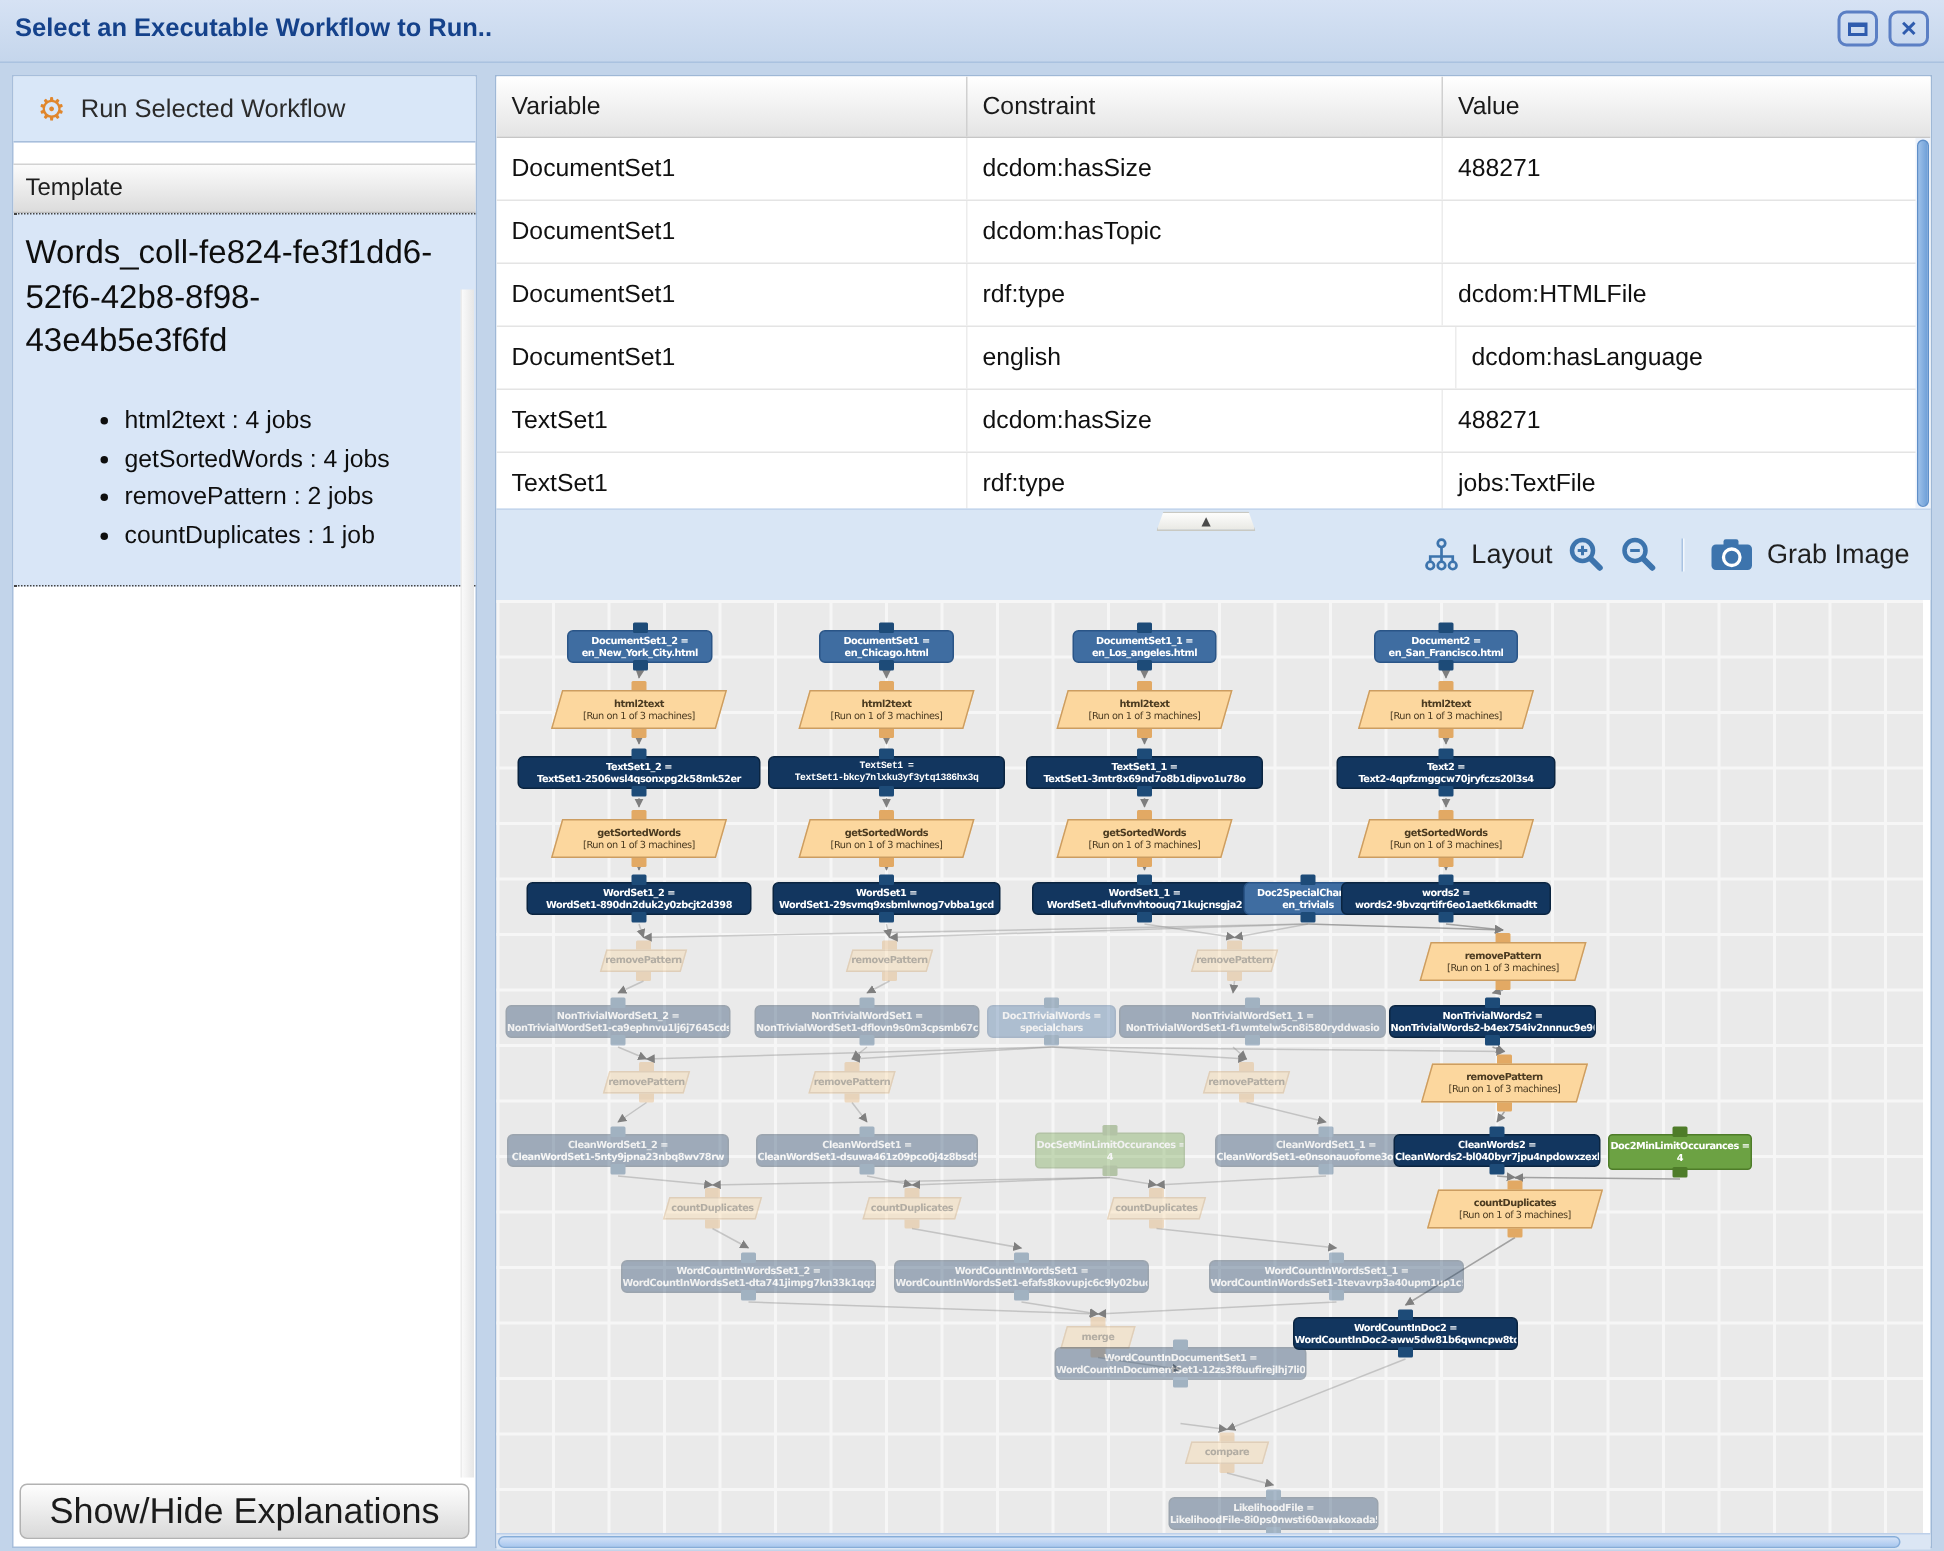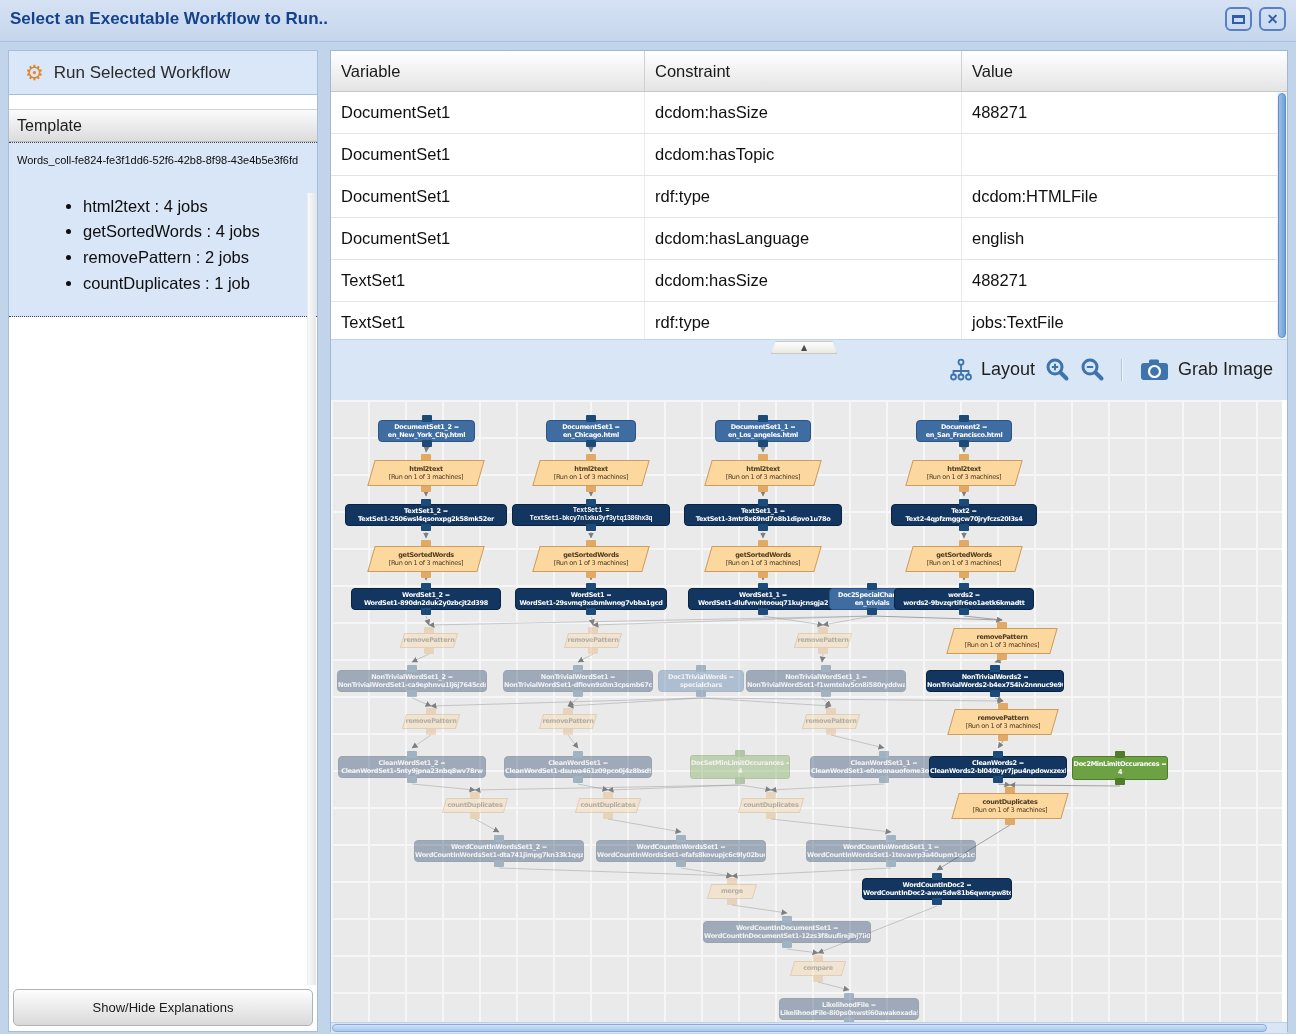--- a/index.html
+++ b/index.html
@@ -21,28 +21,28 @@
     background: #ffffff; border: 1px solid #a7bedb; }
   .run-row { height: 44px; background: #d9e7f8; display: flex; align-items: center;
     padding-left: 16px; border-bottom: 1px solid #a7bedb; cursor: pointer; }
   .gear { font-family: "DejaVu Sans", sans-serif; font-size: 21px; color: #e0862c; margin-right: 10px; }
   .run-label { font-size: 17px; color: #2b2b2b; }
   .template-bar { margin-top: 14px; height: 33px; background: linear-gradient(#fbfbfb, #dcdcdc);
     border-top: 1px solid #d2d2d2; border-bottom: 1px solid #bdbdbd;
     display: flex; align-items: center; padding-left: 8px; font-size: 16px; color: #1d1d1d; }
   .selected-item { background: #d9e6f7; border-top: 1px dotted #444; border-bottom: 1px dotted #444;
     padding: 10px 12px 20px 8px; cursor: pointer; }
-  .tpl-name { font-size: 11px; color: #0e0e0e; line-height: 1.35; word-wrap: break-word; }
+  .tpl-name { font-size: 22px; color: #0e0e0e; line-height: 1.35; word-wrap: break-word; }
   .job-list { margin: 26px 0 0 66px; }
   .job-list li { font-size: 16.5px; color: #0e0e0e; line-height: 1.55; }
   .side-scroll { position: absolute; top: 142px; bottom: 46px; right: 1px; width: 9px;
     background: linear-gradient(to right, #fafafa, #e6e6e6); border-left: 1px solid #ececec; }
   .explain-btn { position: absolute; left: 4px; right: 4px; bottom: 5px; height: 37px;
     border: 1px solid #b2b2b2; border-radius: 5px; background: linear-gradient(#fefefe, #d9d9d9);
-    display: flex; align-items: center; justify-content: center; font-size: 13px; color: #1b1b1b; cursor: pointer; }
+    display: flex; align-items: center; justify-content: center; font-size: 24px; color: #1b1b1b; cursor: pointer; }
 
   
   .right-panel { position: absolute; left: 330px; top: 50px; width: 958px; height: 982px;
     background: #fff; border: 1px solid #9fb8d6; }
 
   
   .vartable { position: relative; height: 288px; overflow: hidden; background: #fff; }
   .thead { display: flex; height: 41px; background: linear-gradient(#ffffff, #e4e4e4);
     border-bottom: 1px solid #c6c6c6; }
   .th { display: flex; align-items: center; padding-left: 10px; font-size: 16.5px; color: #1a1a1a;
@@ -162,22 +162,22 @@
         <div class="td c1">dcdom:hasTopic</div>
         <div class="td c2"></div>
       </div>
       <div class="trow">
         <div class="td c0">DocumentSet1</div>
         <div class="td c1">rdf:type</div>
         <div class="td c2">dcdom:HTMLFile</div>
       </div>
       <div class="trow">
         <div class="td c0">DocumentSet1</div>
+        <div class="td c2">english</div>
         <div class="td c1">dcdom:hasLanguage</div>
-        <div class="td c2">english</div>
       </div>
       <div class="trow">
         <div class="td c0">TextSet1</div>
         <div class="td c1">dcdom:hasSize</div>
         <div class="td c2">488271</div>
       </div>
       <div class="trow">
         <div class="td c0">TextSet1</div>
         <div class="td c1">rdf:type</div>
         <div class="td c2">jobs:TextFile</div>
@@ -524,21 +524,21 @@
             <i class="port b"></i>
           </div>
           <div class="node data faded" style="left: 327px; top: 270px; width: 86px; height: 22px;">
             <span class="txt">
               <span class="l">Doc1TrivialWords =</span>
               <span class="l">specialchars</span>
             </span>
             <i class="port t"></i>
             <i class="port b"></i>
           </div>
-          <div class="node computed faded" style="left: 415px; top: 270px; width: 160px; height: 22px;">
+          <div class="node computed faded" style="left: 415px; top: 270px; width: 178px; height: 22px;">
             <span class="txt">
               <span class="l">NonTrivialWordSet1_1 =</span>
               <span class="l">NonTrivialWordSet1-f1wmtelw5cn8i580ryddwasio</span>
             </span>
             <i class="port t"></i>
             <i class="port b"></i>
           </div>
           <div class="node computed" style="left: 595px; top: 270px; width: 138px; height: 22px;">
             <span class="txt">
               <span class="l">NonTrivialWords2 =</span>
@@ -694,21 +694,21 @@
             <i class="port b"></i>
           </div>
           <div class="node computed" style="left: 531px; top: 478px; width: 150px; height: 22px;">
             <span class="txt">
               <span class="l">WordCountInDoc2 =</span>
               <span class="l">WordCountInDoc2-aww5dw81b6qwncpw8to5bised</span>
             </span>
             <i class="port t"></i>
             <i class="port b"></i>
           </div>
-          <div class="node computed faded" style="left: 372px; top: 521px; width: 168px; height: 22px;">
+          <div class="node computed faded" style="left: 372px; top: 498px; width: 168px; height: 22px;">
             <span class="txt">
               <span class="l">WordCountInDocumentSet1 =</span>
               <span class="l">WordCountInDocumentSet1-12zs3f8uufirejlhj7li09mdy</span>
             </span>
             <i class="port t"></i>
             <i class="port b"></i>
           </div>
           <div class="node component faded" style="left: 457px; top: 561px; width: 60px; height: 15px;">
             <span class="shape"></span>
             <span class="txt">

